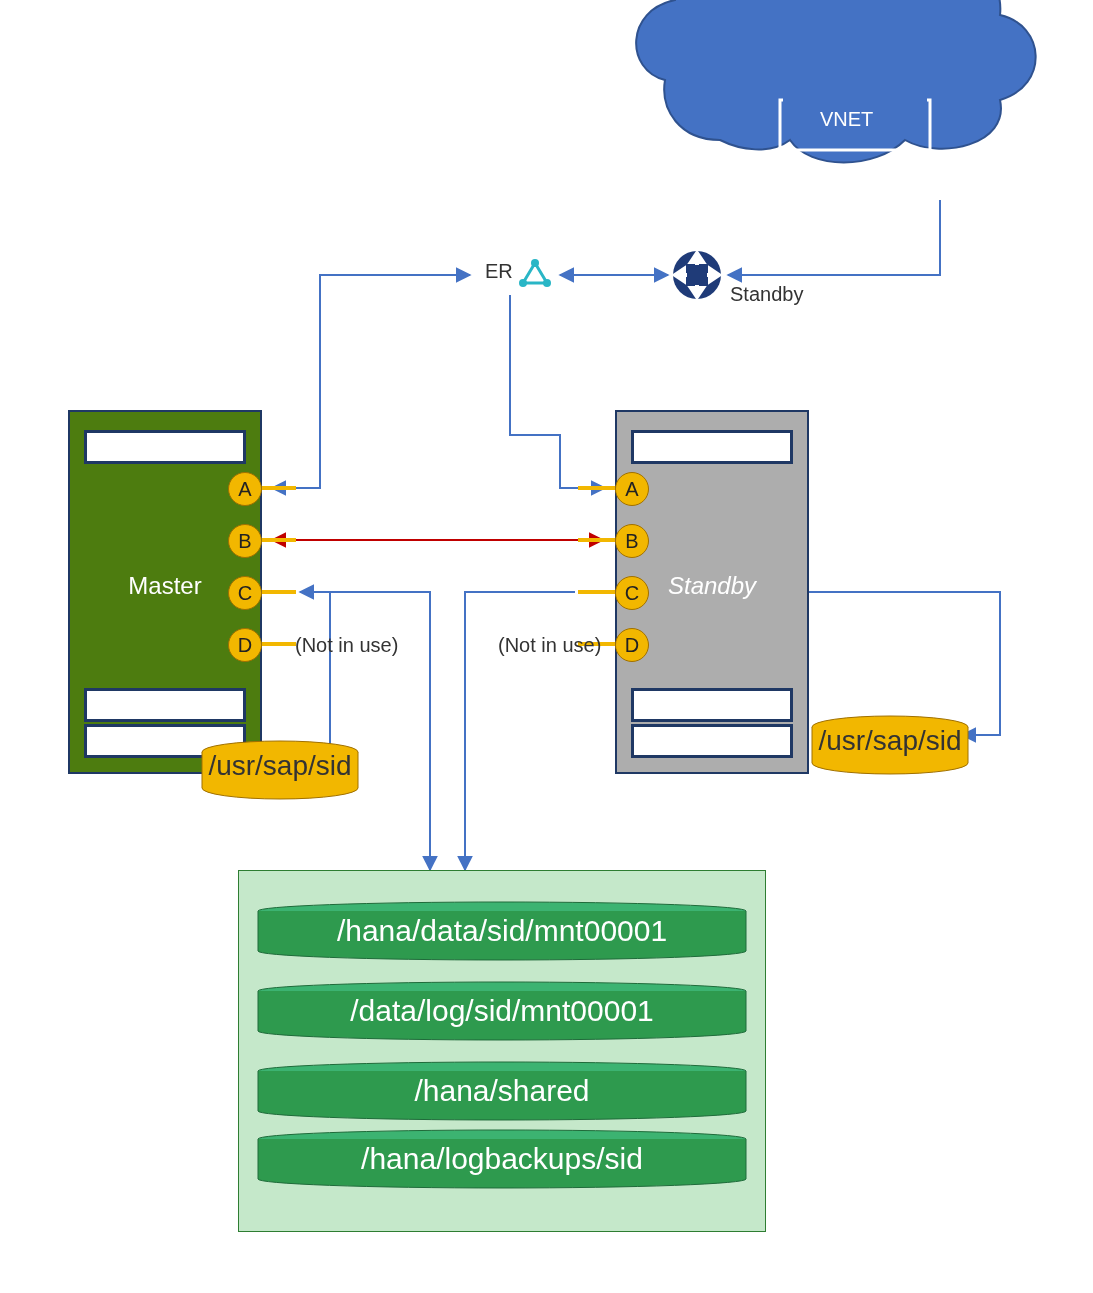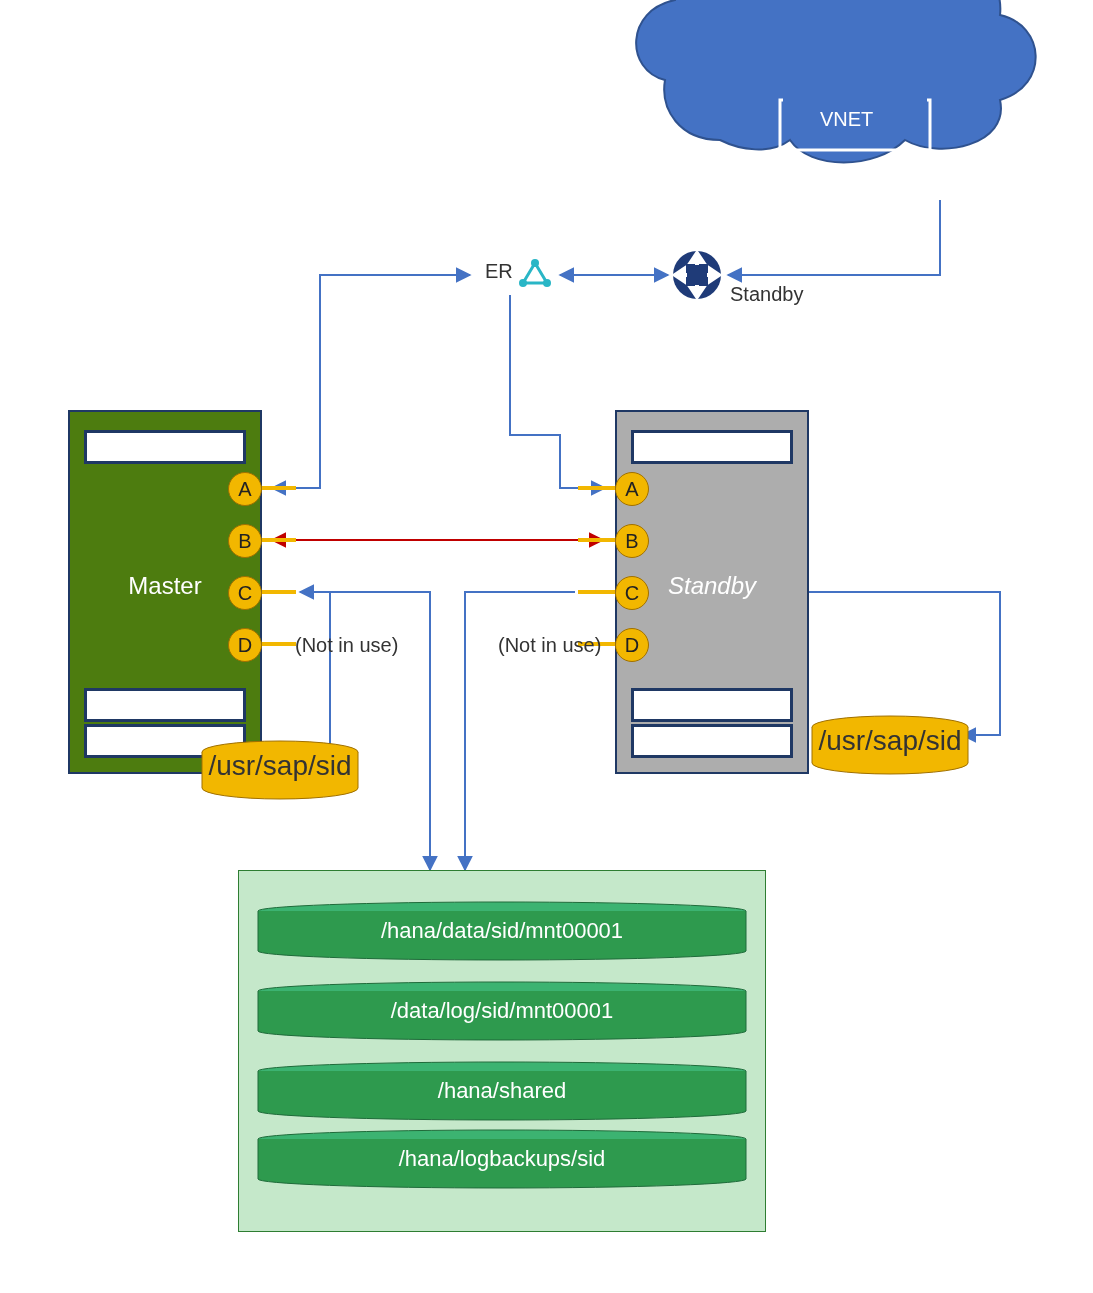--- a/index.html
+++ b/index.html
@@ -88,21 +88,21 @@
     background: #c5e8ca;
     border: 1px solid #2e7d32;
     padding: 22px 18px;
   }
   .nfs-vol {
     position: relative;
     height: 60px;
     margin: 8px 0 20px;
     text-align: center;
     color: white;
-    font-size: 22px;
+    font-size: 30px;
   }
   .nfs-vol svg {
     position: absolute;
     top: 0; left: 0;
     width: 100%; height: 60px;
   }
   .nfs-vol span {
     position: absolute;
     left: 0; right: 0;
     top: 50%;

